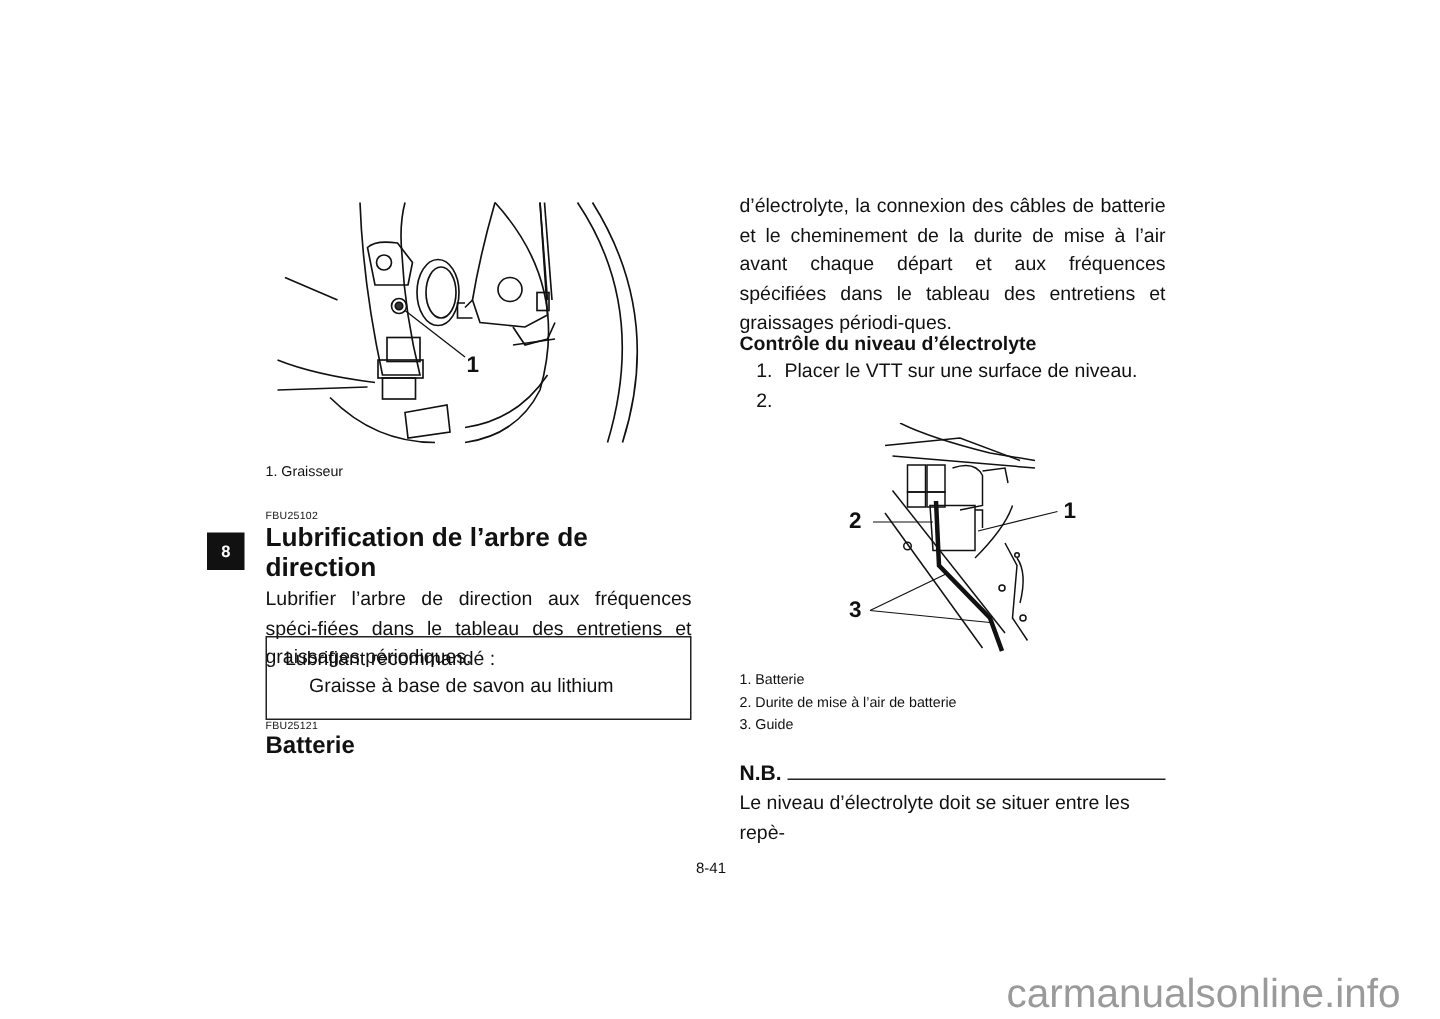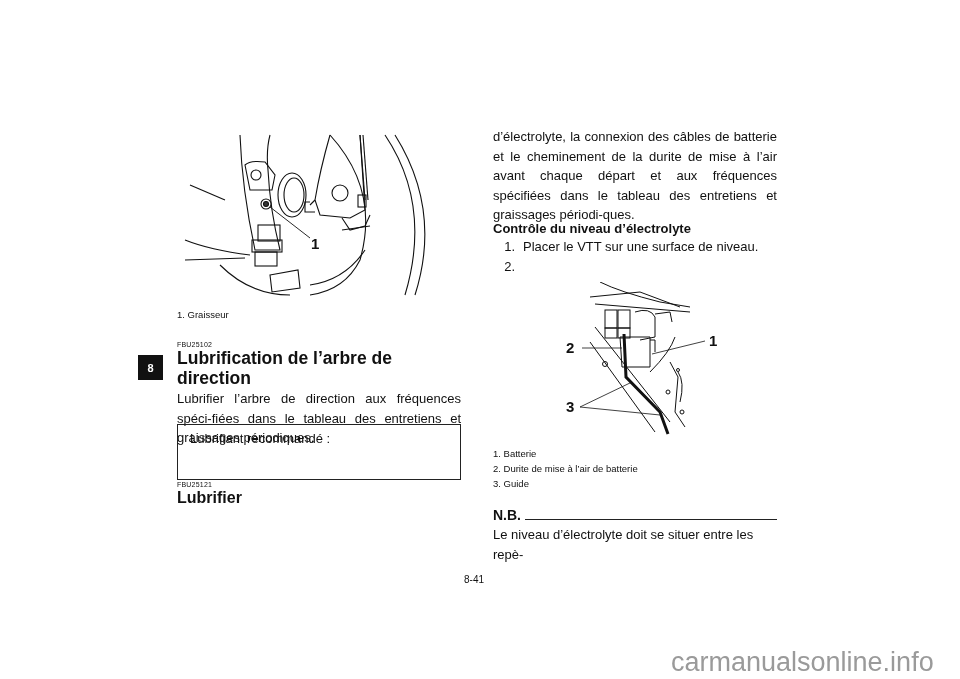--- a/index.html
+++ b/index.html
@@ -82,25 +82,26 @@
 </div>
 
 <div class="abs" style="left:177px;top:341px;width:284px;">
   <div class="code">FBU25102</div>
   <h2 class="sec">Lubrification de l’arbre de direction</h2>
   <div class="body" style="margin-top:1px;">Lubrifier l’arbre de direction aux fréquences spéci-fiées dans le tableau des entretiens et graissages périodiques.</div>
 </div>
 
 <div class="abs box" style="left:177px;top:424px;width:284px;height:56px;">
   <div>Lubrifiant recommandé :</div>
+  <div class="l2">Graisse à base de savon au lithium</div>
 </div>
 
 <div class="abs" style="left:177px;top:481px;width:284px;">
   <div class="code">FBU25121</div>
-  <h3 class="sec">Lubrifier</h3>
+  <h3 class="sec">Batterie</h3>
 </div>
 
 <div class="abs body" style="left:493px;top:127px;width:284px;">d’électrolyte, la connexion des câbles de batterie et le cheminement de la durite de mise à l’air avant chaque départ et aux fréquences spécifiées dans le tableau des entretiens et graissages périodi-ques.</div>
 
 <div class="abs subh" style="left:493px;top:219px;">Contrôle du niveau d’électrolyte</div>
 
 <div class="abs steps" style="left:493px;top:237px;width:290px;">
   <div>
     <span class="n">1.</span>
     <span>Placer le VTT sur une surface de niveau.</span>

